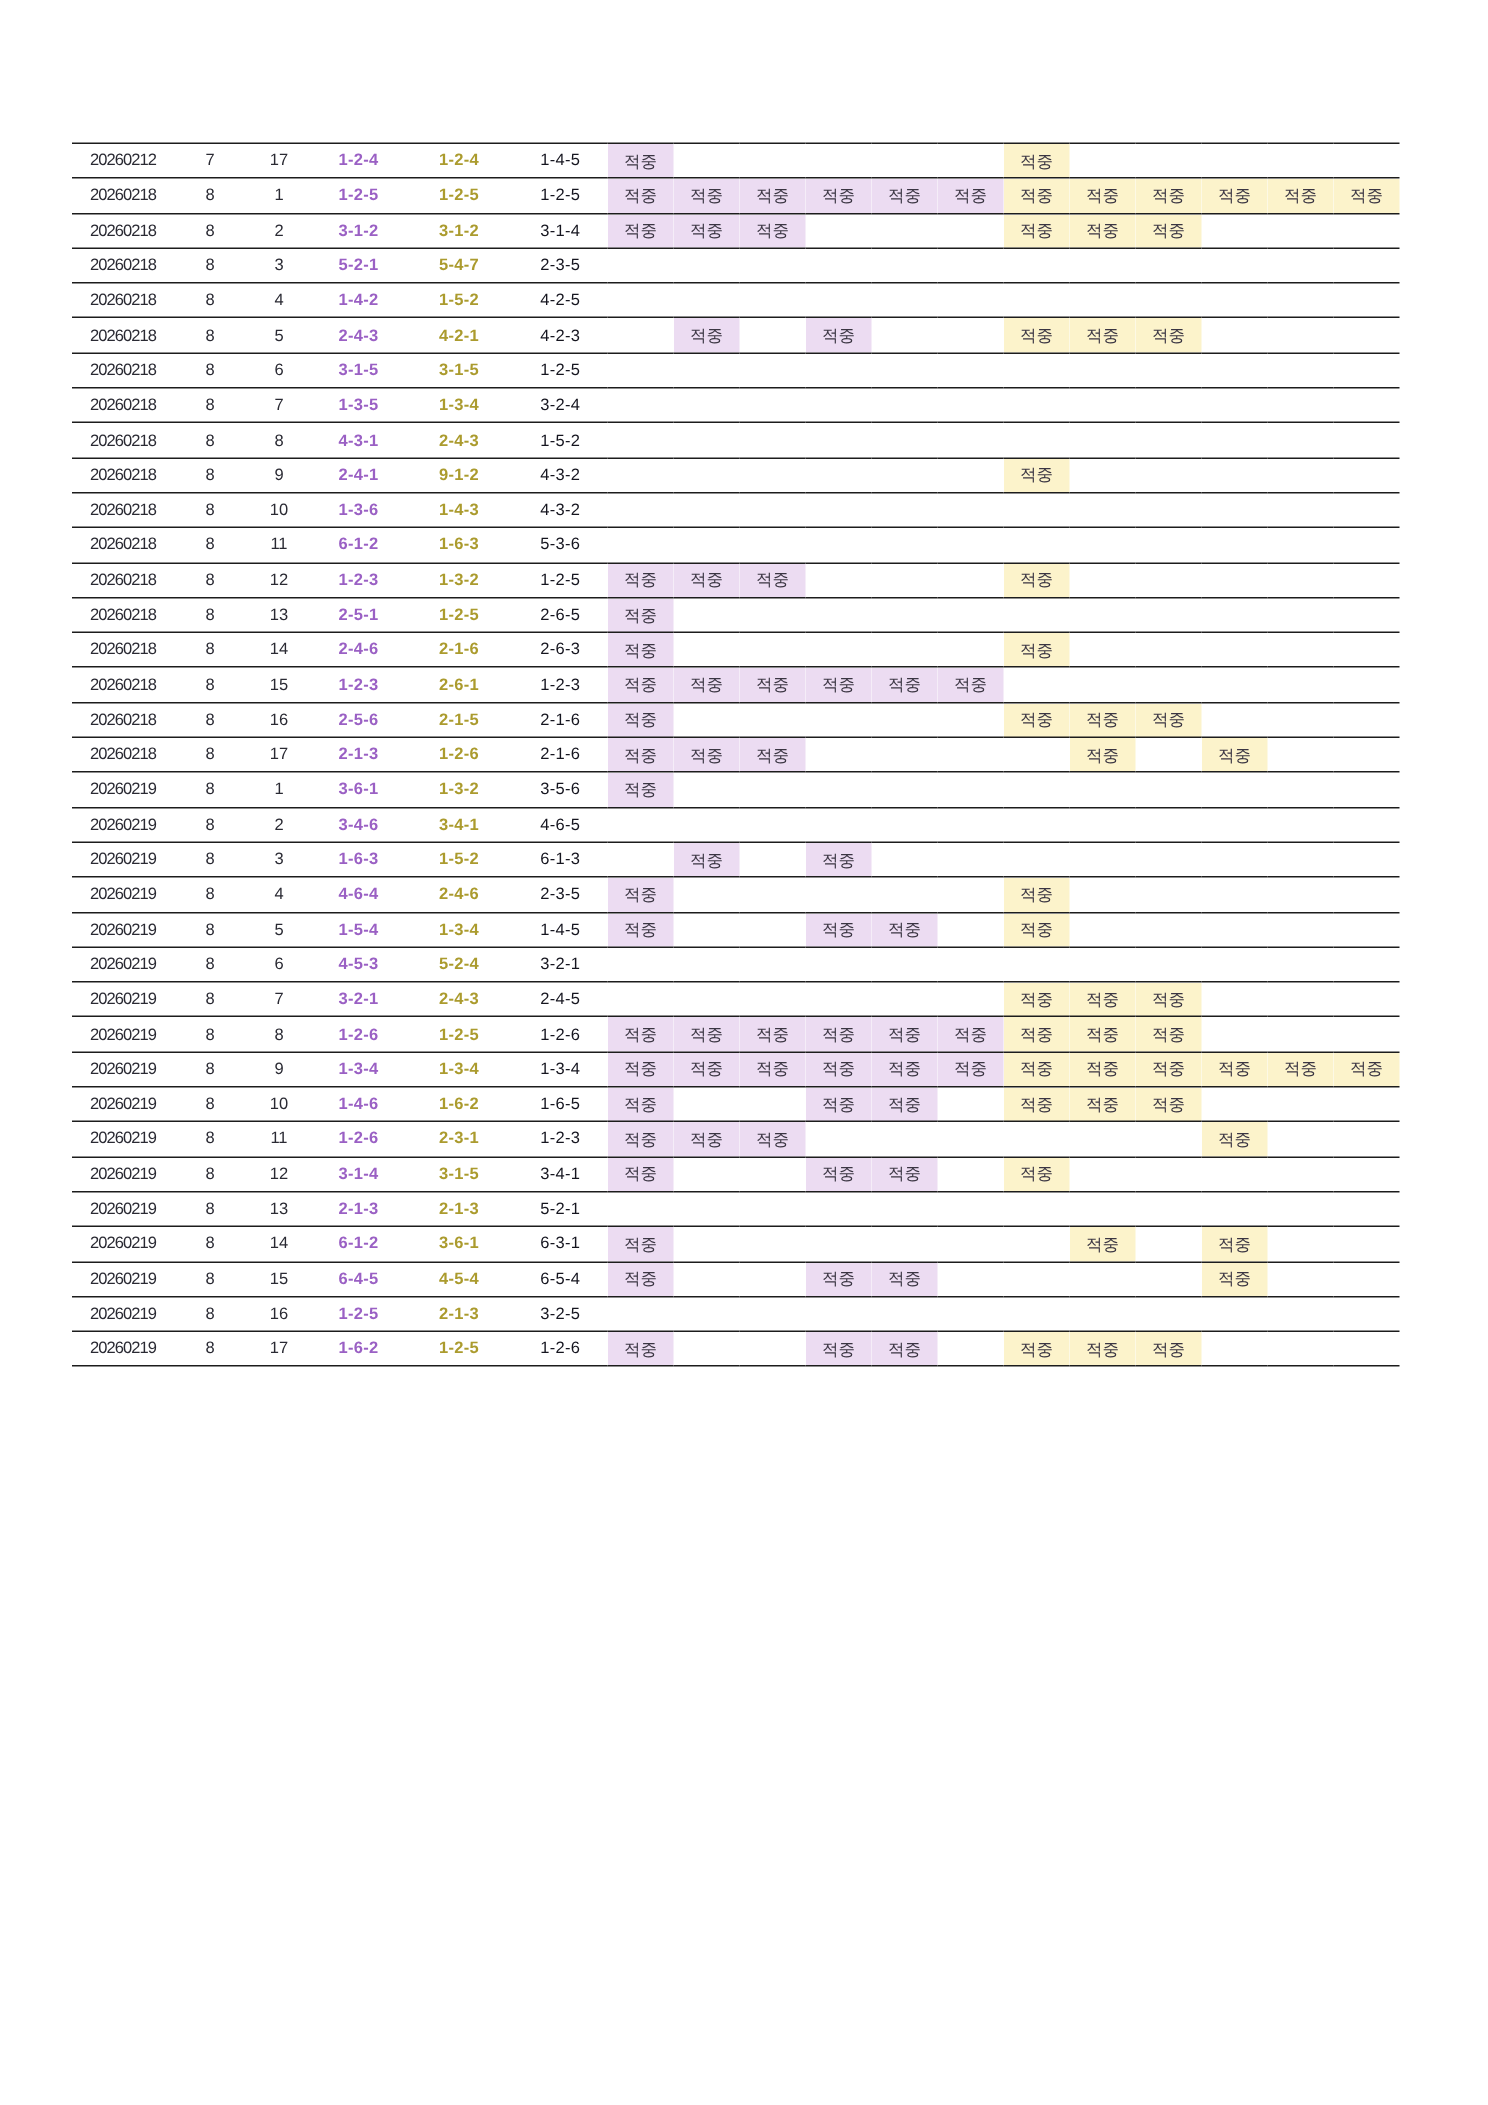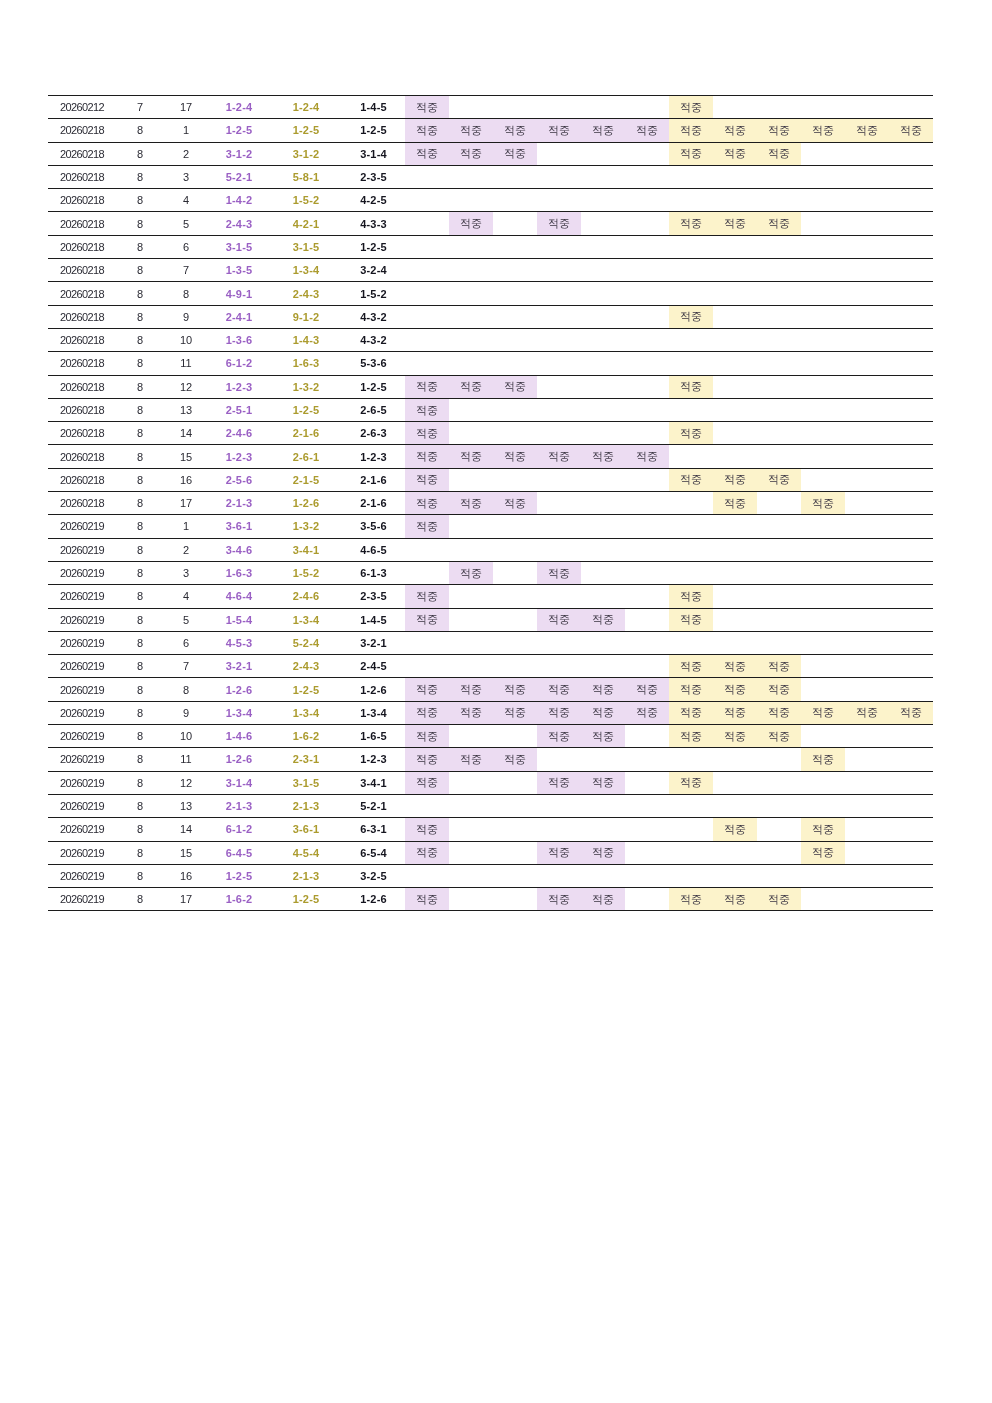--- a/index.html
+++ b/index.html
@@ -19,21 +19,21 @@
     vertical-align:middle;overflow:hidden;white-space:nowrap;
   }
   table.results tr{border-bottom:1px solid var(--border,#1c1c1c);}
   td.date{
     text-align:left;padding-left:9px;font-size:10.5px;
     letter-spacing:-0.6px;color:var(--text,#2a2a33);
   }
   td.num{font-size:11px;}
   td.pick1{color:var(--pick1,#9a60c4);font-weight:600;letter-spacing:0.2px;}
   td.pick2{color:var(--pick2,#ab9b2e);font-weight:600;letter-spacing:0.2px;}
-  td.pick3{color:var(--pick3,#15151f);font-weight:700;letter-spacing:0.2px;}
+  td.pick3{color:var(--pick3,#15151f);font-weight:400;letter-spacing:0.2px;}
   td.badge{font-size:10px;color:#3a3542;}
   td.badge.purple{background:var(--purple-bg,#ecdcf2);}
   td.badge.yellow{background:var(--yellow-bg,#fcf3cb);}
 </style>
 </head>
 <body>
 
 <div class="page">
   <table class="results">
     <colgroup>
@@ -115,21 +115,21 @@
           <td class="badge yellow">적중</td>
           <td class="badge"></td>
           <td class="badge"></td>
           <td class="badge"></td>
         </tr>
         <tr>
           <td class="date">20260218</td>
           <td class="num">8</td>
           <td class="num">3</td>
           <td class="pick1">5-2-1</td>
-          <td class="pick2">5-8-1</td>
+          <td class="pick2">5-4-7</td>
           <td class="pick3">2-3-5</td>
           <td class="badge"></td>
           <td class="badge"></td>
           <td class="badge"></td>
           <td class="badge"></td>
           <td class="badge"></td>
           <td class="badge"></td>
           <td class="badge"></td>
           <td class="badge"></td>
           <td class="badge"></td>
@@ -156,21 +156,21 @@
           <td class="badge"></td>
           <td class="badge"></td>
           <td class="badge"></td>
         </tr>
         <tr>
           <td class="date">20260218</td>
           <td class="num">8</td>
           <td class="num">5</td>
           <td class="pick1">2-4-3</td>
           <td class="pick2">4-2-1</td>
-          <td class="pick3">4-3-3</td>
+          <td class="pick3">4-2-3</td>
           <td class="badge"></td>
           <td class="badge purple">적중</td>
           <td class="badge"></td>
           <td class="badge purple">적중</td>
           <td class="badge"></td>
           <td class="badge"></td>
           <td class="badge yellow">적중</td>
           <td class="badge yellow">적중</td>
           <td class="badge yellow">적중</td>
           <td class="badge"></td>
@@ -214,21 +214,21 @@
           <td class="badge"></td>
           <td class="badge"></td>
           <td class="badge"></td>
           <td class="badge"></td>
           <td class="badge"></td>
         </tr>
         <tr>
           <td class="date">20260218</td>
           <td class="num">8</td>
           <td class="num">8</td>
-          <td class="pick1">4-9-1</td>
+          <td class="pick1">4-3-1</td>
           <td class="pick2">2-4-3</td>
           <td class="pick3">1-5-2</td>
           <td class="badge"></td>
           <td class="badge"></td>
           <td class="badge"></td>
           <td class="badge"></td>
           <td class="badge"></td>
           <td class="badge"></td>
           <td class="badge"></td>
           <td class="badge"></td>

